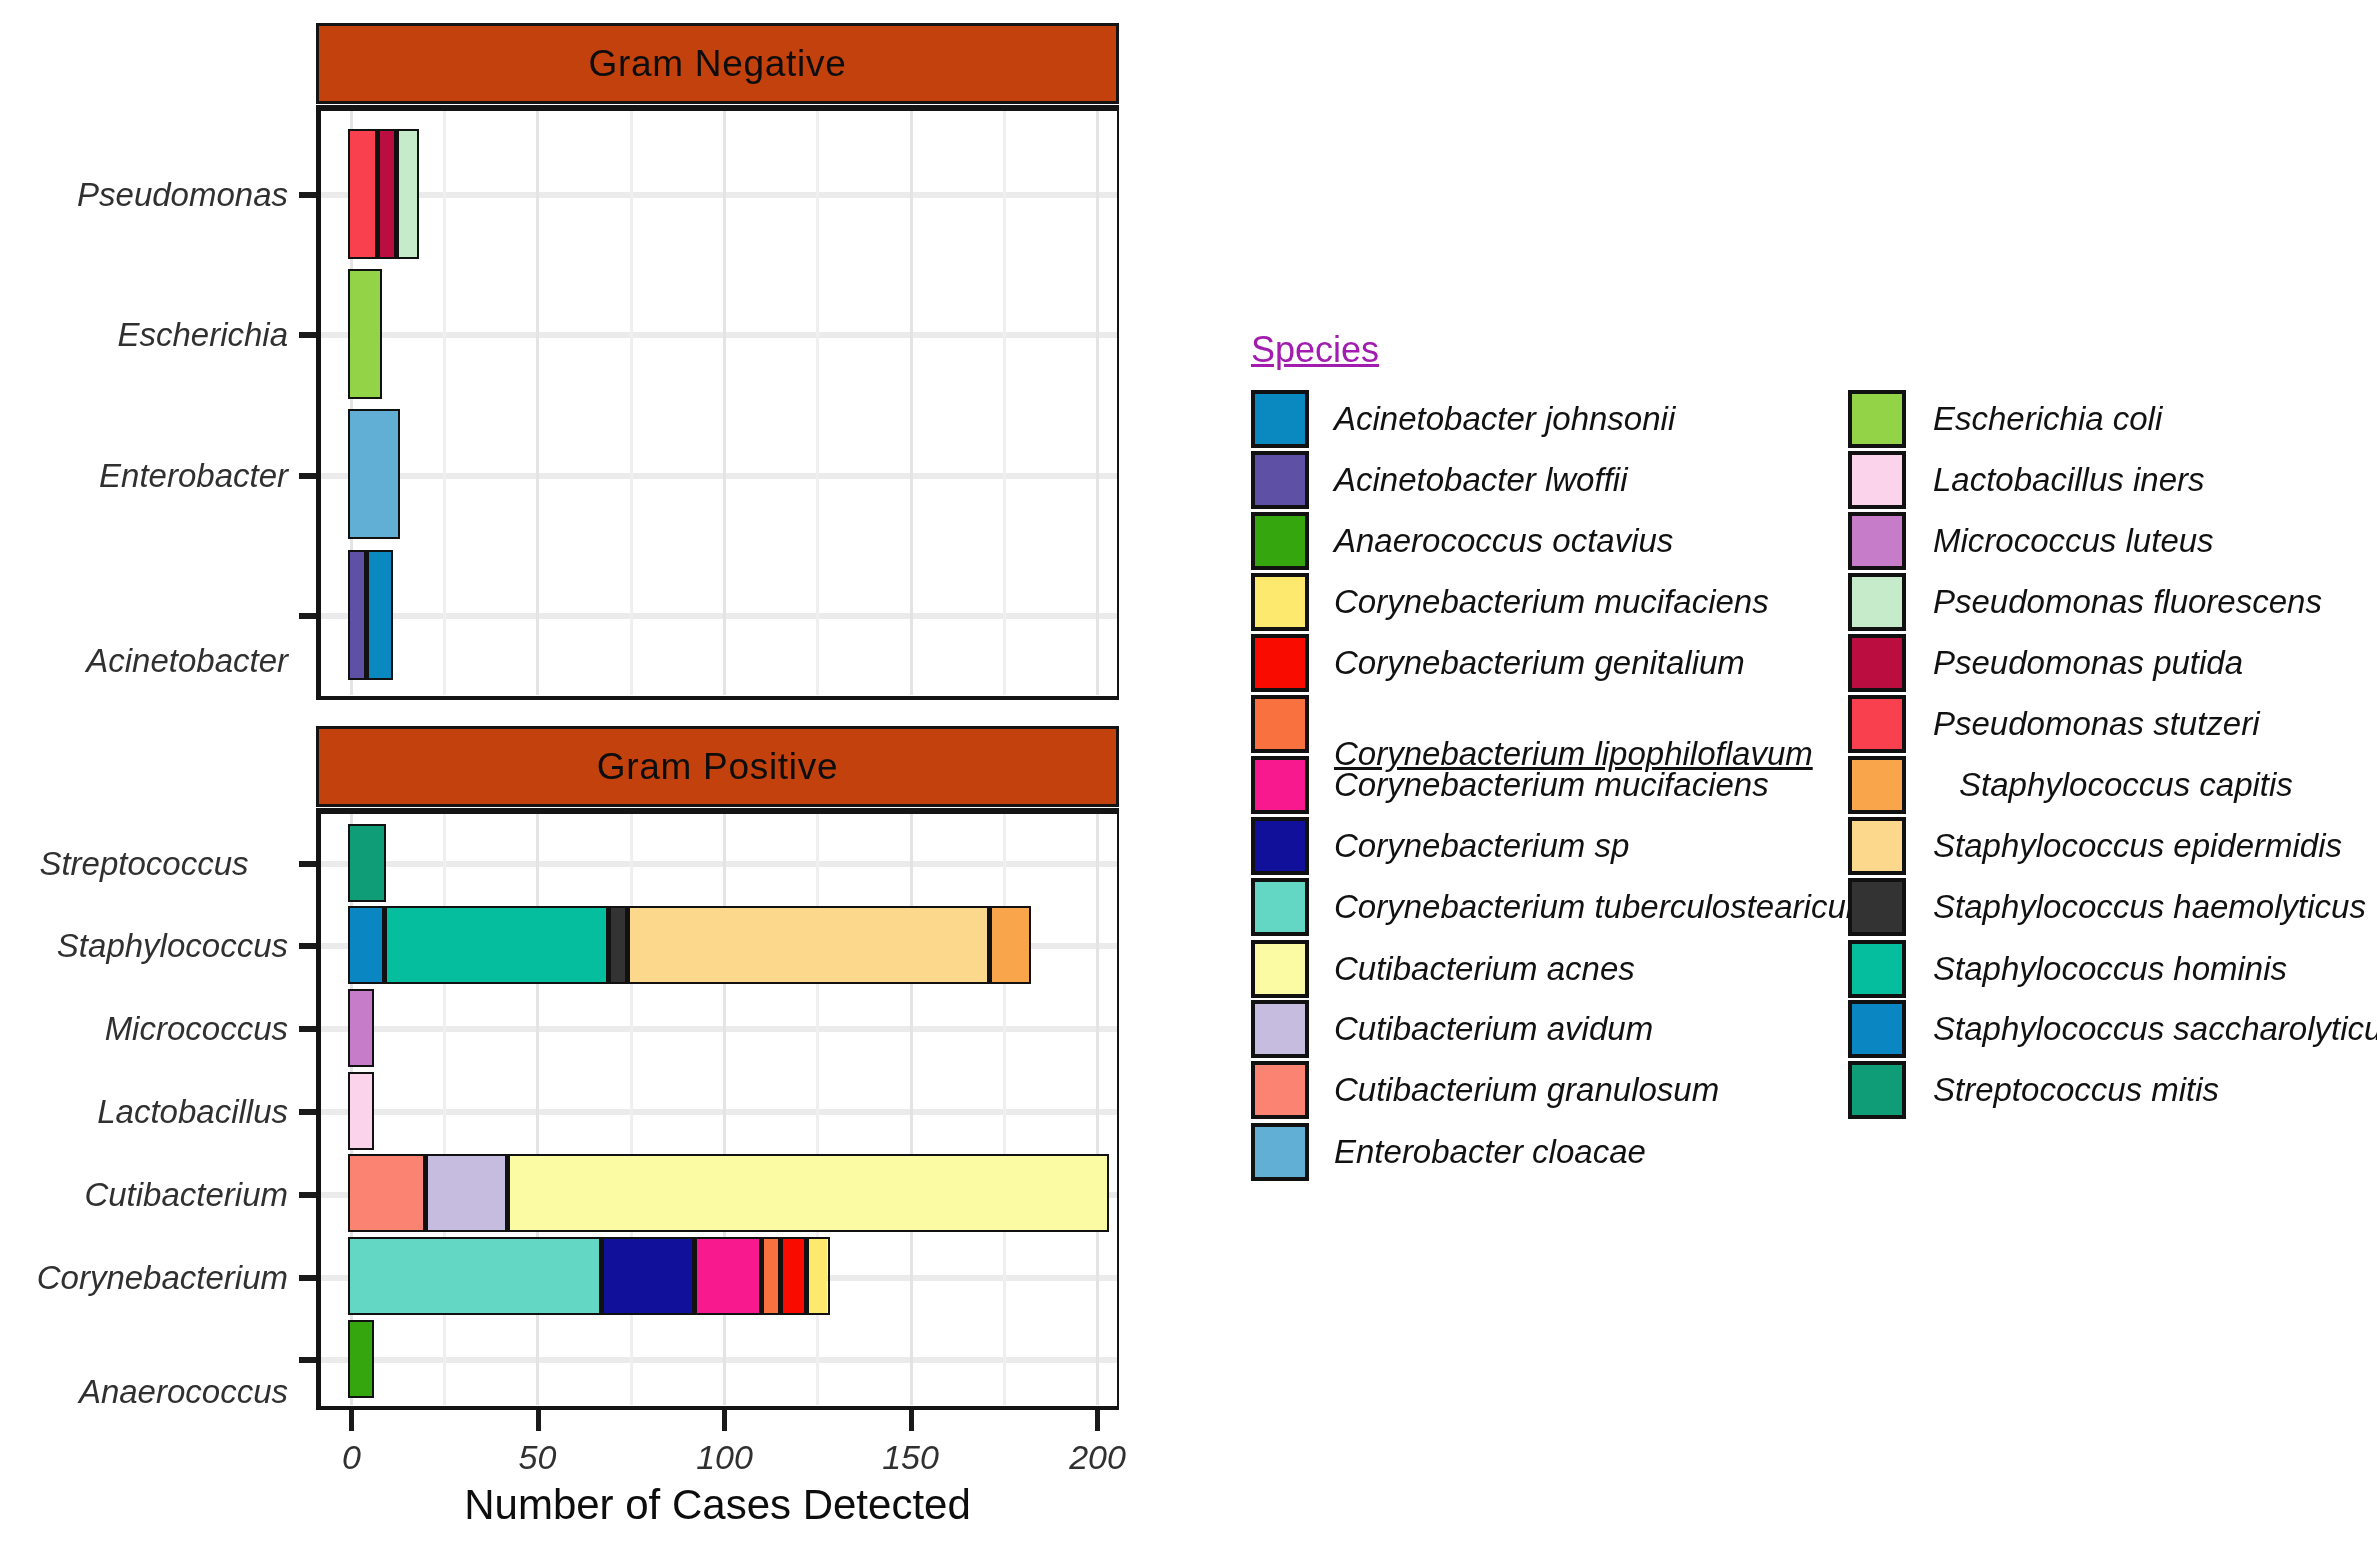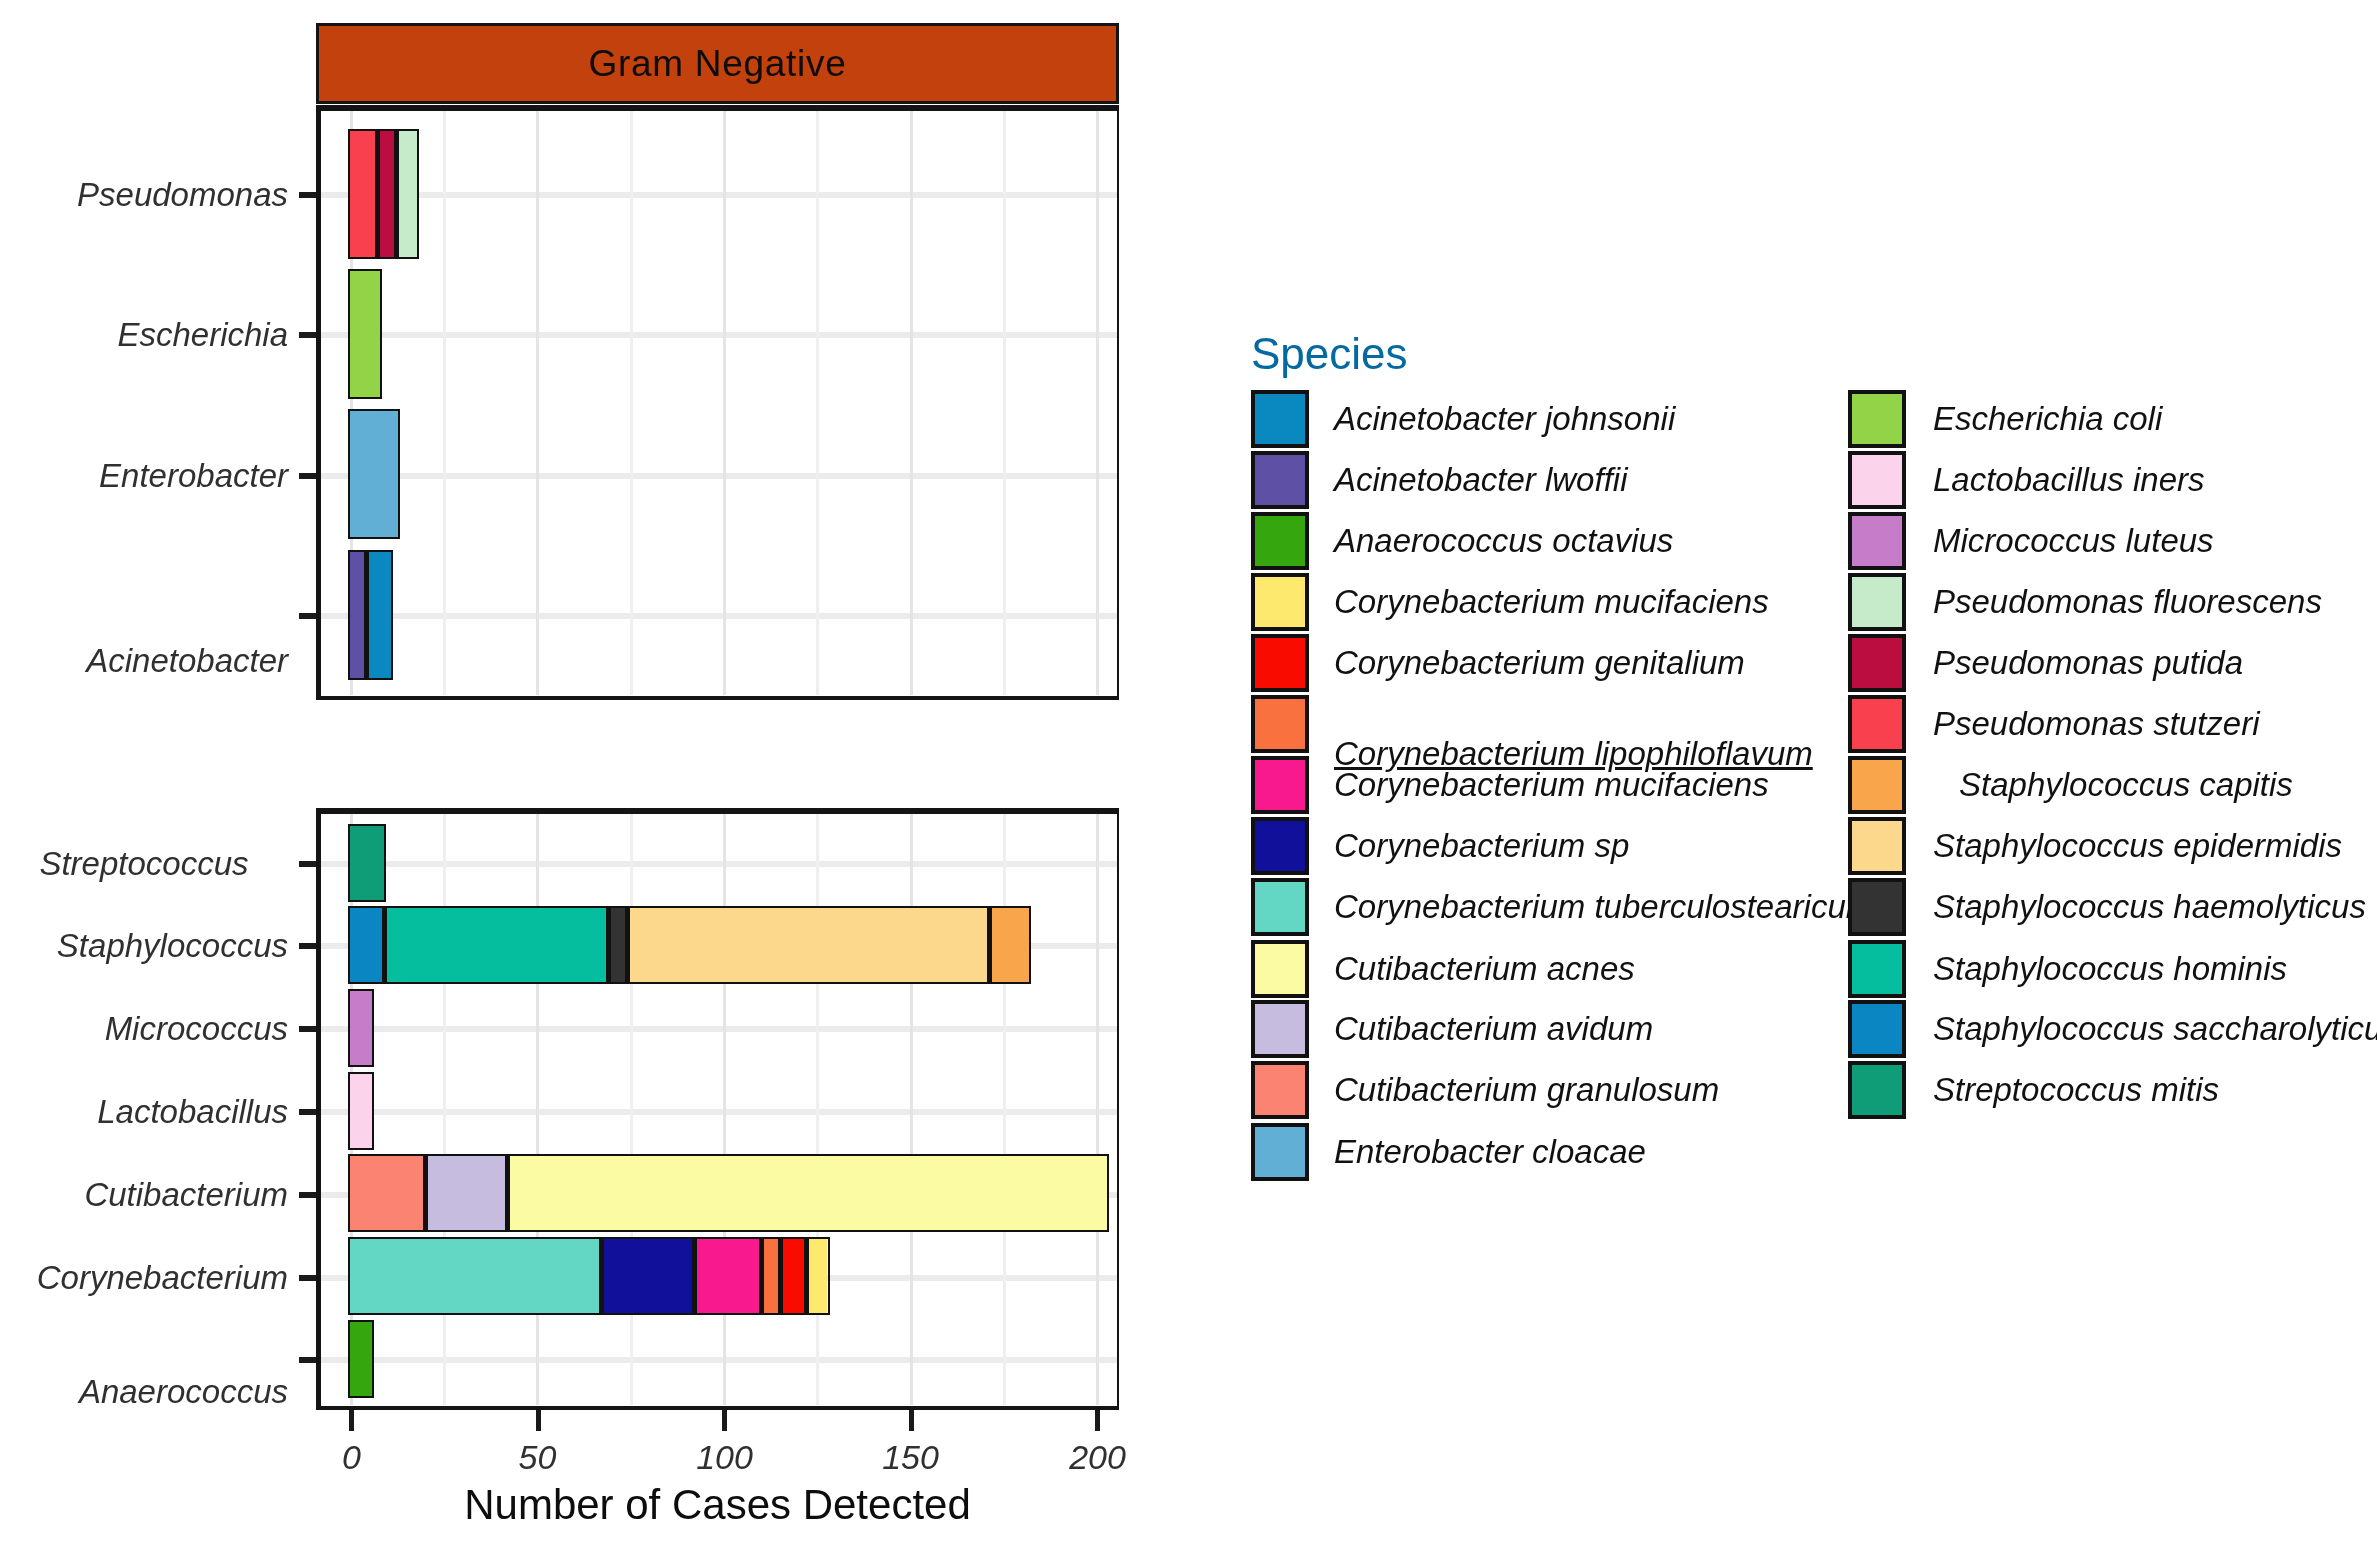--- a/index.html
+++ b/index.html
@@ -15,21 +15,21 @@
   .gridline-v{position:absolute;background:#e4e4e4;}
   .gridline-v.minor{background:#efefef;}
   .bar-row{position:absolute;display:flex;border:2.8px solid #111111;background:transparent;}
   .bar-seg{flex:none;height:100%;box-sizing:border-box;}
   .bar-seg.divided{border-right:5px solid #111111;}
   .ytick{position:absolute;background:#1a1a1a;}
   .xtick{position:absolute;background:#1a1a1a;}
   .ylab{position:absolute;text-align:right;font-style:italic;font-size:33px;color:#303030;line-height:40px;}
   .xlab{position:absolute;text-align:center;font-style:italic;font-size:34px;color:#303030;}
   .axis-title{position:absolute;text-align:center;font-size:42px;color:#0d0d0d;}
-  .legend-title{position:absolute;font-size:44px;color:#0369a1;}
+  .legend-title{position:absolute;font-size:36px;color:#a21caf;text-decoration:underline;}
   .legend-key{position:absolute;box-sizing:border-box;border:4.2px solid #111111;}
   .legend-label{position:absolute;display:flex;align-items:center;font-style:italic;font-size:33px;color:#111111;white-space:nowrap;}
 </style>
 </head>
 <body>
 
 <div id="stage">
 
   <div class="strip" id="strip-0" style="left:316px;top:23px;width:803px;height:81px;">
     <span>Gram Negative</span>
@@ -44,20 +44,23 @@
       <div class="gridline-v minor" style="left: 122px; top: 0px; width: 2.8px; height: 584px;"></div>
       <div class="gridline-v" style="left: 215px; top: 0px; width: 2.8px; height: 584px;"></div>
       <div class="gridline-v minor" style="left: 309px; top: 0px; width: 2.8px; height: 584px;"></div>
       <div class="gridline-v" style="left: 402px; top: 0px; width: 2.8px; height: 584px;"></div>
       <div class="gridline-v minor" style="left: 495px; top: 0px; width: 2.8px; height: 584px;"></div>
       <div class="gridline-v" style="left: 589px; top: 0px; width: 2.8px; height: 584px;"></div>
       <div class="gridline-v minor" style="left: 682px; top: 0px; width: 2.8px; height: 584px;"></div>
       <div class="gridline-v" style="left: 775px; top: 0px; width: 2.8px; height: 584px;"></div>
     </div>
 
+  <div class="strip" id="strip-1" style="left:316px;top:726px;width:803px;height:81px;">
+    <span>Gram Positive</span>
+  </div>
   <div class="sep" style="left:316px;top:808px;width:803px;height:6.4px;"></div>
   <div class="panel" id="panel-1" style="left:316px;top:814px;width:803px;height:596px;">
       <div class="gridline-h" style="left: 0px; top: 543px; width: 796px; height: 5.7px;"></div>
       <div class="gridline-h" style="left: 0px; top: 461px; width: 796px; height: 5.7px;"></div>
       <div class="gridline-h" style="left: 0px; top: 378px; width: 796px; height: 5.7px;"></div>
       <div class="gridline-h" style="left: 0px; top: 295px; width: 796px; height: 5.7px;"></div>
       <div class="gridline-h" style="left: 0px; top: 212px; width: 796px; height: 5.7px;"></div>
       <div class="gridline-h" style="left: 0px; top: 129px; width: 796px; height: 5.7px;"></div>
       <div class="gridline-h" style="left: 0px; top: 47px; width: 796px; height: 5.7px;"></div>
       <div class="gridline-v" style="left: 29px; top: 0px; width: 2.8px; height: 591px;"></div>

